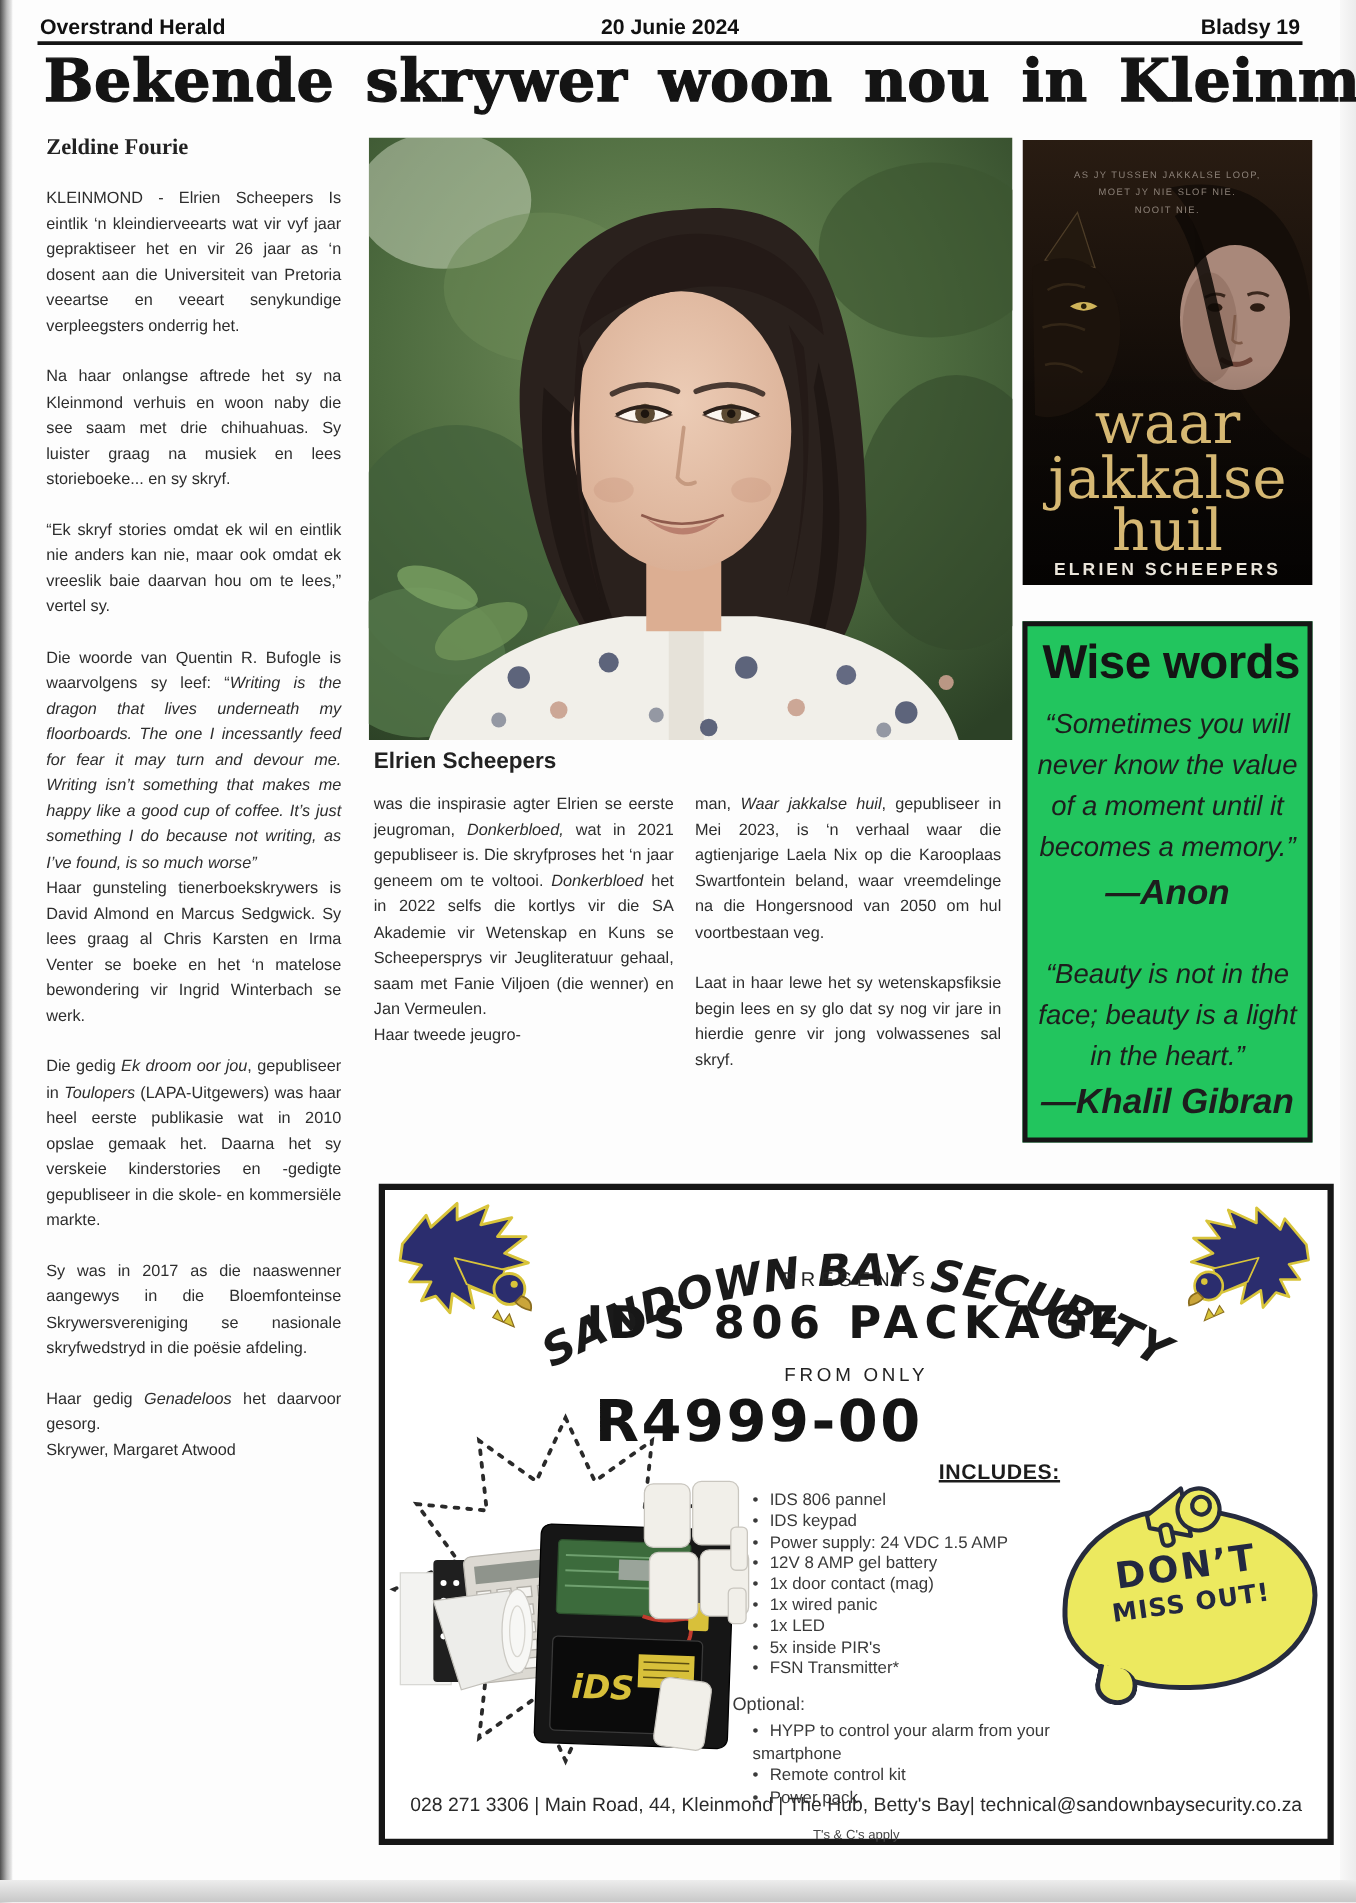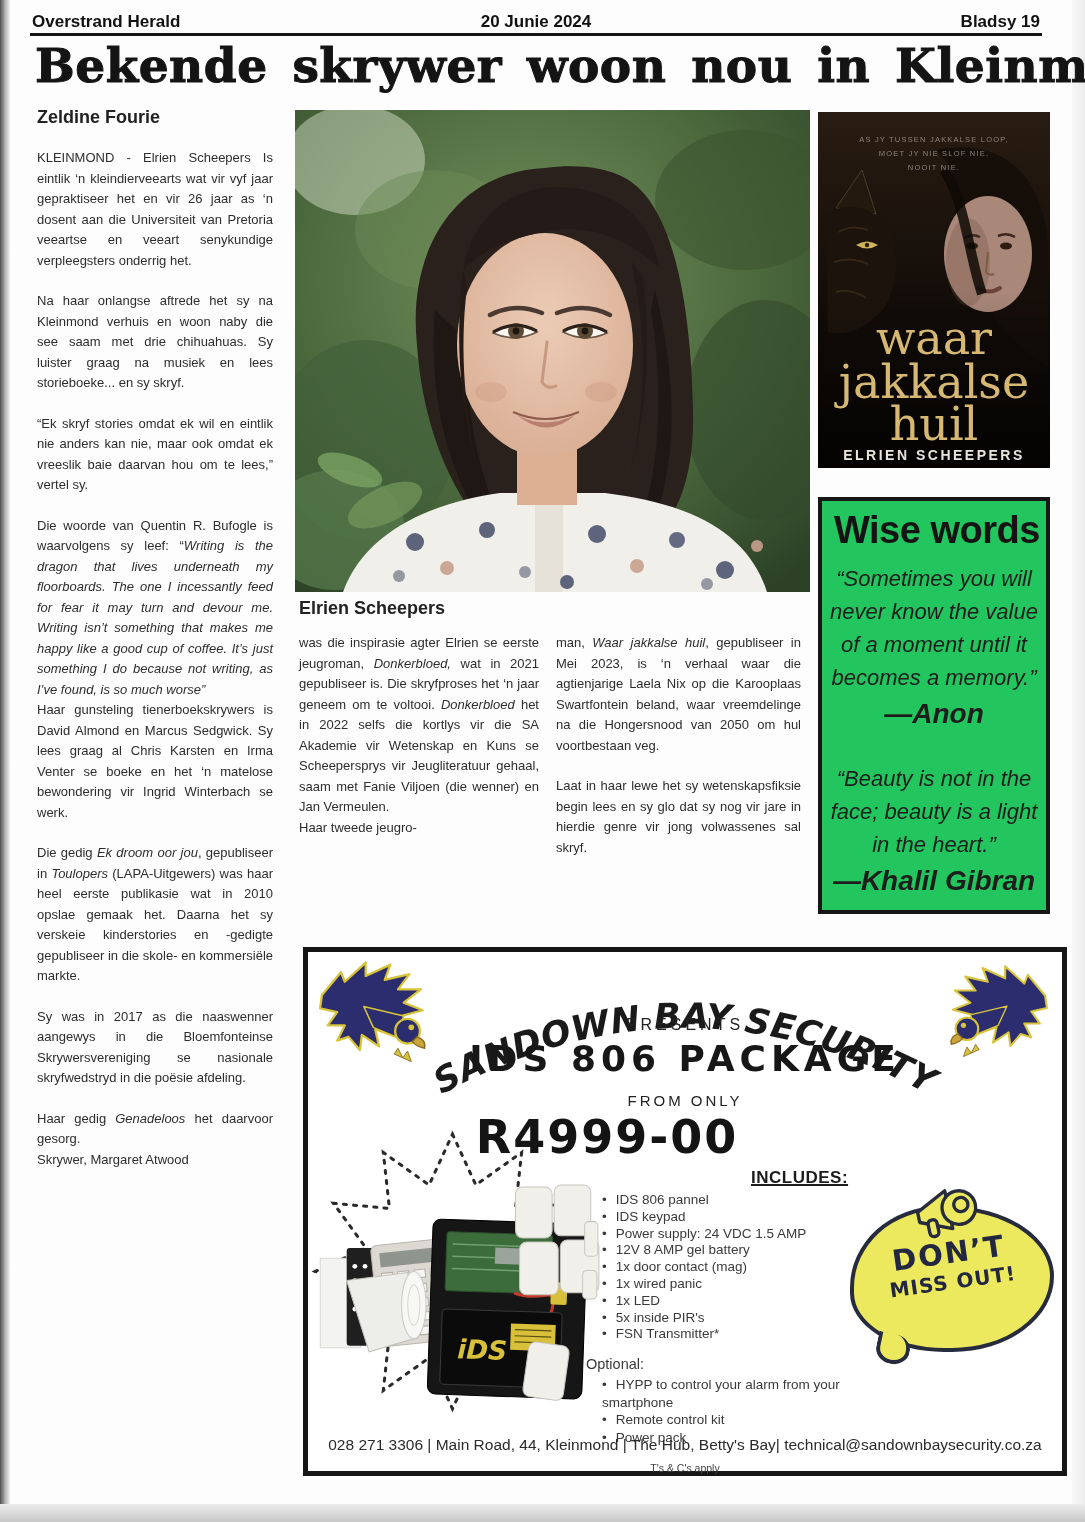--- a/index.html
+++ b/index.html
@@ -19,21 +19,21 @@
     justify-content:space-between;font-weight:bold;font-size:17px;color:#111;}
   .mast .c{position:absolute;left:0;right:0;text-align:center;}
   .mast .r{position:relative;}
   .rule{position:absolute;top:33px;left:30px;width:1012px;height:3px;background:#141414;}
   .headline{position:absolute;top:40px;left:35px;width:1010px;margin:0;
     font-family:"DejaVu Serif",serif;font-weight:900;font-size:47px;line-height:1.1;
     color:#141414;letter-spacing:0.5px;word-spacing:8px;white-space:nowrap;
     -webkit-text-stroke:1px #141414;}
 
   
-  .byline{position:absolute;top:107px;left:37px;font-weight:bold;font-size:18px;color:#222;}
+  .byline{position:absolute;top:107px;left:37px;font-weight:bold;font-size:18px;color:#222;font-family:Liberation Serif, serif;}
   .col{position:absolute;font-size:13px;line-height:20.5px;text-align:justify;
     color:#2d2d2d;hyphens:manual;}
   .col .para{margin:0;}
   .col .para.gap{margin-top:20px;}
   .col .it{font-style:italic;}
   .left-col{top:148px;left:37px;width:236px;}
   .col-a{top:633px;left:299px;width:240px;}
   .col-b{top:633px;left:556px;width:245px;}
   .caption{position:absolute;top:598px;left:299px;font-weight:bold;font-size:18px;color:#222;}
 

